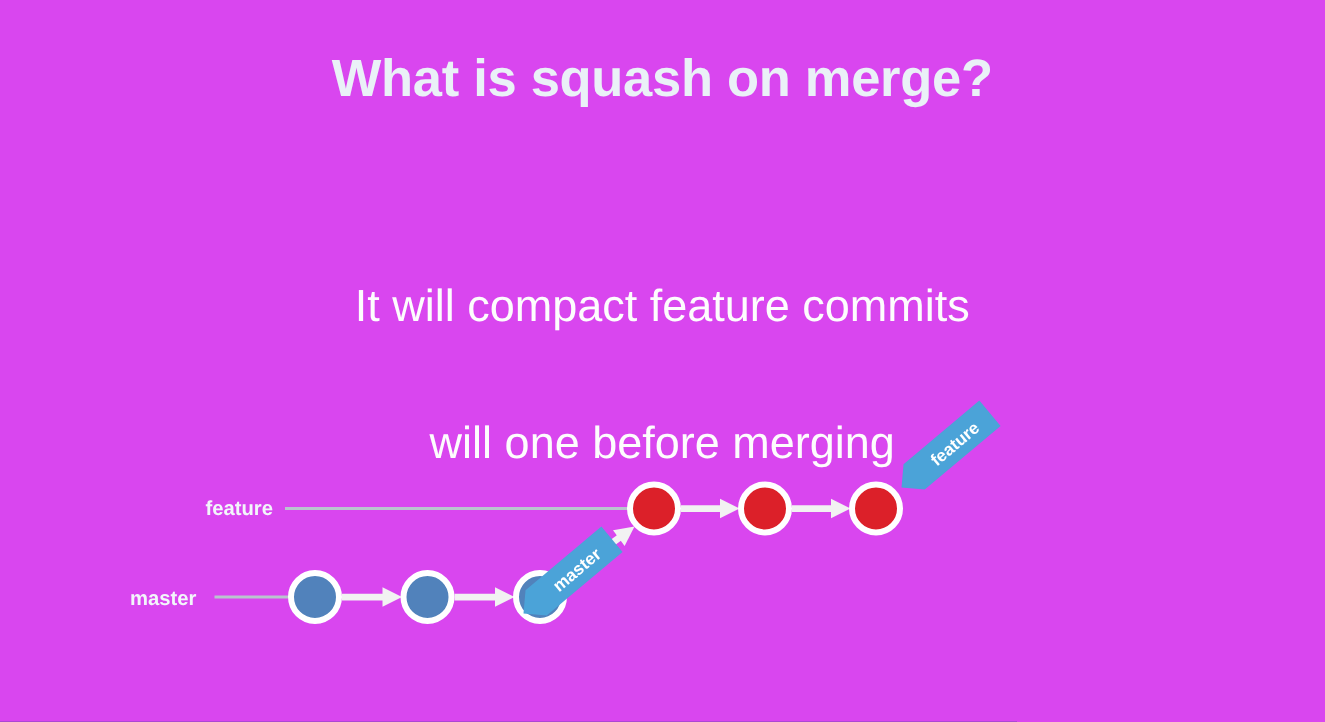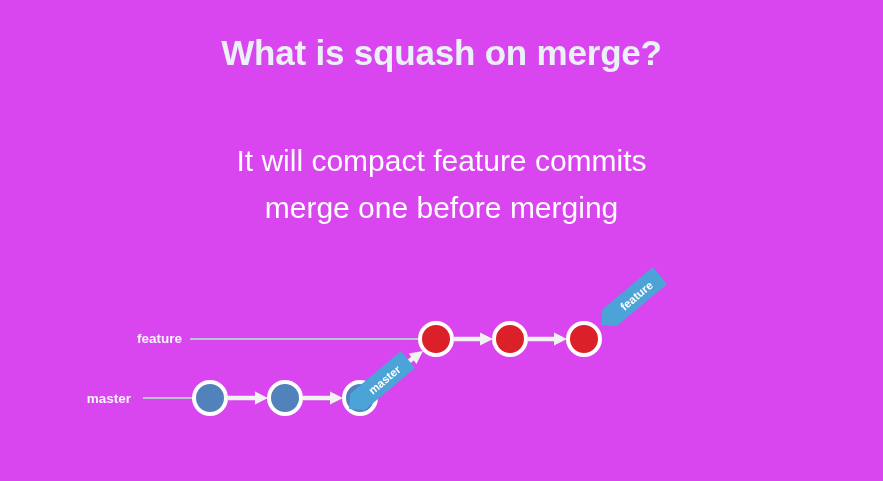--- a/index.html
+++ b/index.html
@@ -41,20 +41,21 @@
     top: 137px;
     width: 883px;
     text-align: center;
     color: #fdfdfd;
     font-size: 30px;
     font-weight: normal;
     line-height: 47px;
   }
   #subtitle .line {
     display: block;
+    margin-top: 44px;
   }
 
   
   #diagram {
     position: absolute;
     left: 0;
     top: 0;
     width: 883px;
     height: 481px;
   }
@@ -84,21 +85,21 @@
 </style>
 </head>
 <body>
 
 <div id="slide">
 
   <div id="title">What is squash on merge?</div>
 
   <div id="subtitle">
     <span class="line">It will compact feature commits</span>
-    <span class="line">merge one before merging</span>
+    <span class="line">will one before merging</span>
   </div>
 
   <div id="diagram">
 
     <div class="branch-label" id="label-feature">feature</div>
 
     <div class="branch-label" id="label-master">master</div>
 
     <svg class="dgm-svg" id="graph-svg" width="883" height="481">
         <line x1="190" y1="339" x2="420" y2="339" stroke="#b9c4ce" stroke-width="2"></line>

